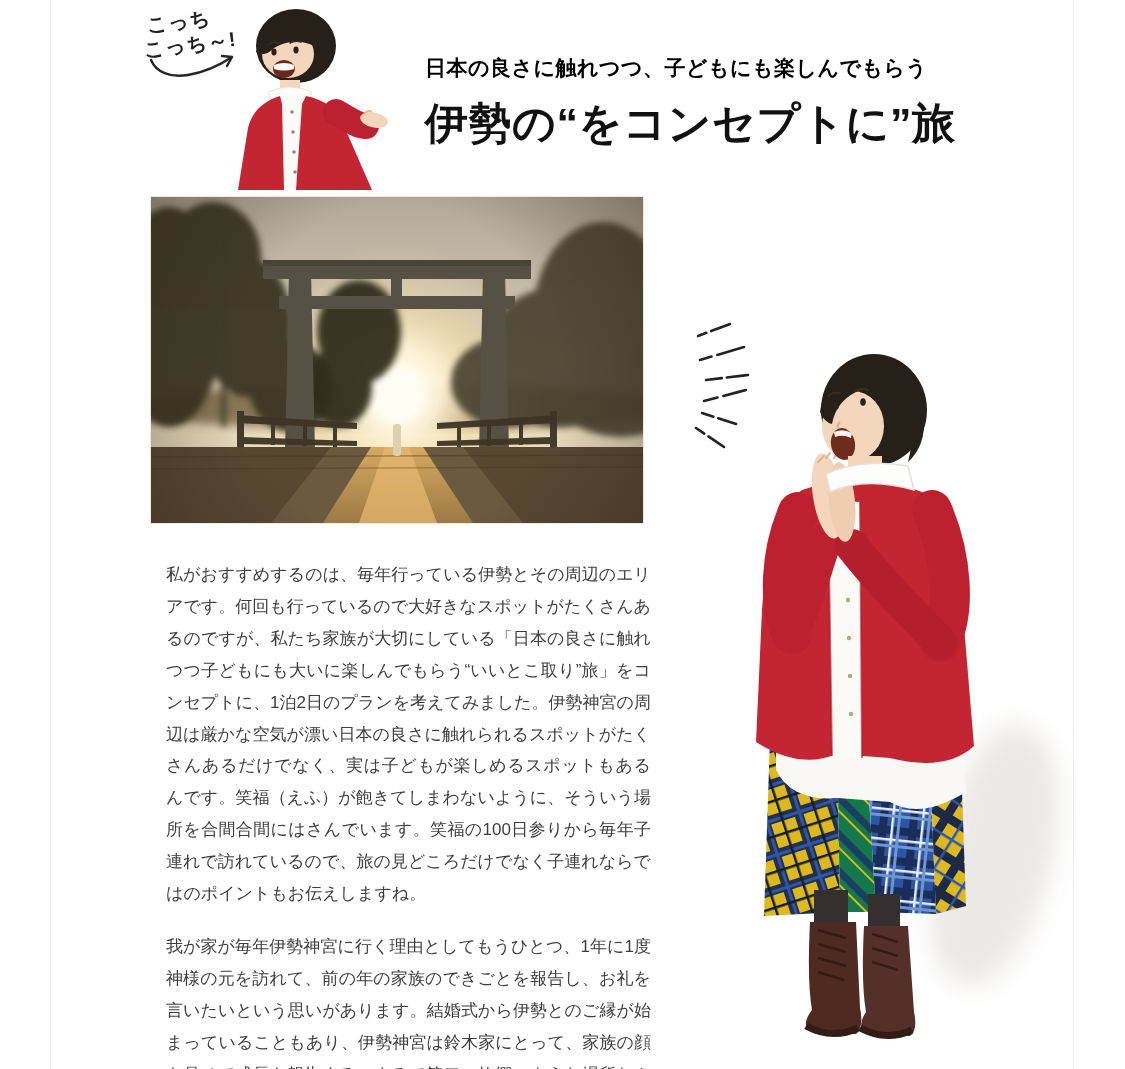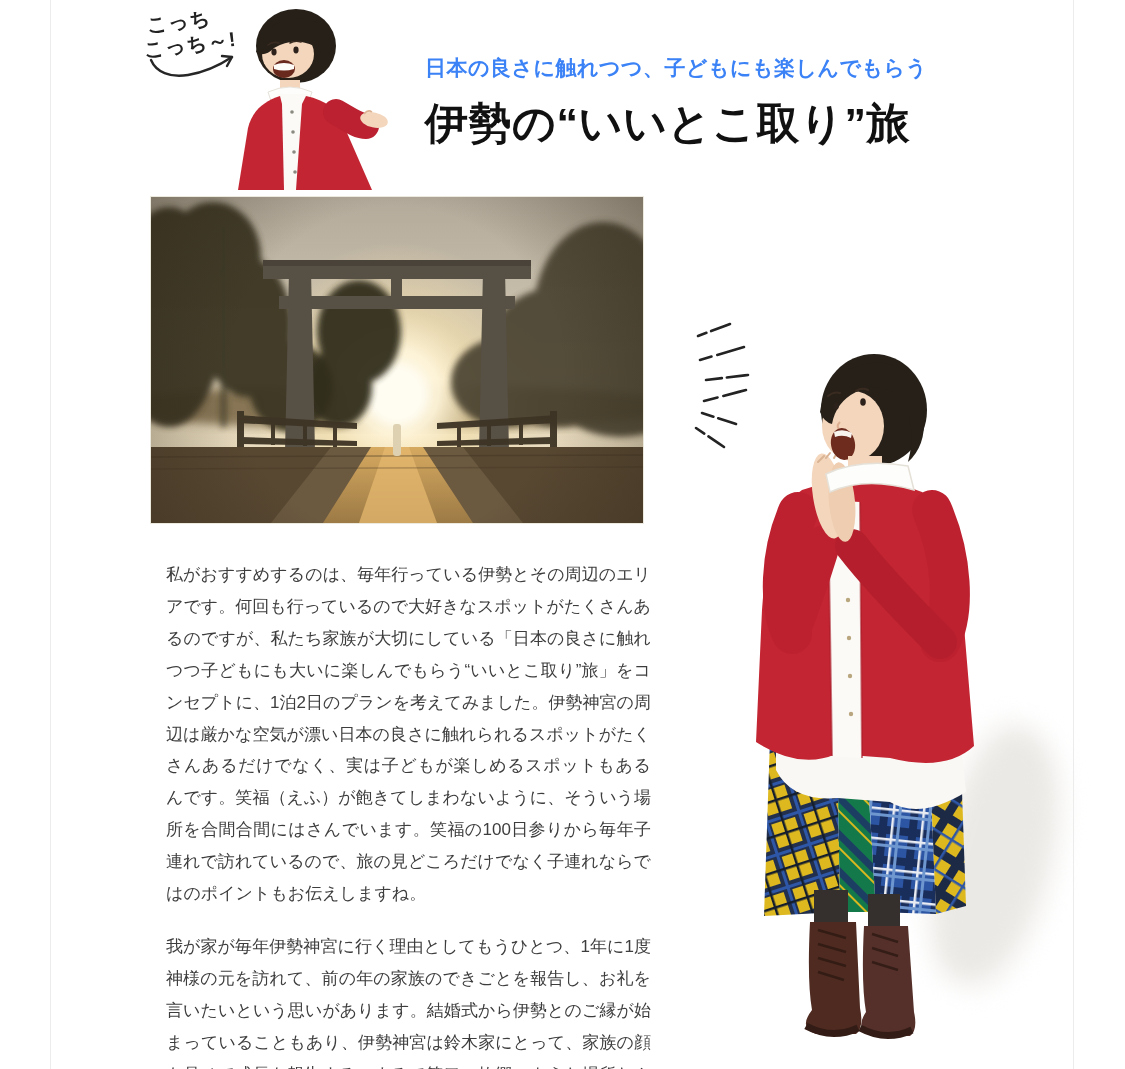--- a/index.html
+++ b/index.html
@@ -20,21 +20,21 @@
     font-size:20px;font-weight:bold;color:#222;line-height:24px;
     letter-spacing:1px;
   }
   .speech .l2{margin-left:-6px;}
   .arrow-swoosh{position:absolute;left:146px;top:48px;}
   .mascot{position:absolute;left:222px;top:8px;}
 
   
   .headline{position:absolute;left:425px;top:54px;}
   .headline .subtitle{
-    font-size:21px;font-weight:800;color:#3b82f6;letter-spacing:.5px;
+    font-size:21px;font-weight:800;color:#000000;letter-spacing:.5px;
   }
   .headline .title{
     margin-top:13px;font-size:43px;font-weight:800;color:#111;
     letter-spacing:.5px;
   }
 
   
   .torii-photo{position:absolute;left:150px;top:196px;border:1px solid #eceadf;}
 
   
@@ -101,21 +101,21 @@
     <path d="M142,106 q4,-5 8,-2" stroke="#dcb293" stroke-width="1.5" fill="none"></path>
 
     <circle cx="70" cy="104" r="1.8" fill="#8a8a80"></circle>
     <circle cx="71" cy="124" r="1.8" fill="#8a8a80"></circle>
     <circle cx="72" cy="144" r="1.8" fill="#8a8a80"></circle>
     <circle cx="73" cy="164" r="1.8" fill="#8a8a80"></circle>
   </svg>
 
   <div class="headline">
     <div class="subtitle">日本の良さに触れつつ、子どもにも楽しんでもらう</div>
-    <div class="title">伊勢の“いいとこ取り”旅</div>
+    <div class="title">伊勢の“をコンセプトに”旅</div>
   </div>
 
   <svg class="torii-photo" width="492" height="326" viewBox="0 0 492 326">
     <defs>
       <linearGradient id="sky" x1="0" y1="0" x2="0" y2="1">
         <stop offset="0" stop-color="#b3aa9b"></stop>
         <stop offset=".35" stop-color="#c9bfac"></stop>
         <stop offset=".62" stop-color="#ded1b6"></stop>
         <stop offset=".8" stop-color="#ecdfc1"></stop>
         <stop offset="1" stop-color="#f0e5c8"></stop>

